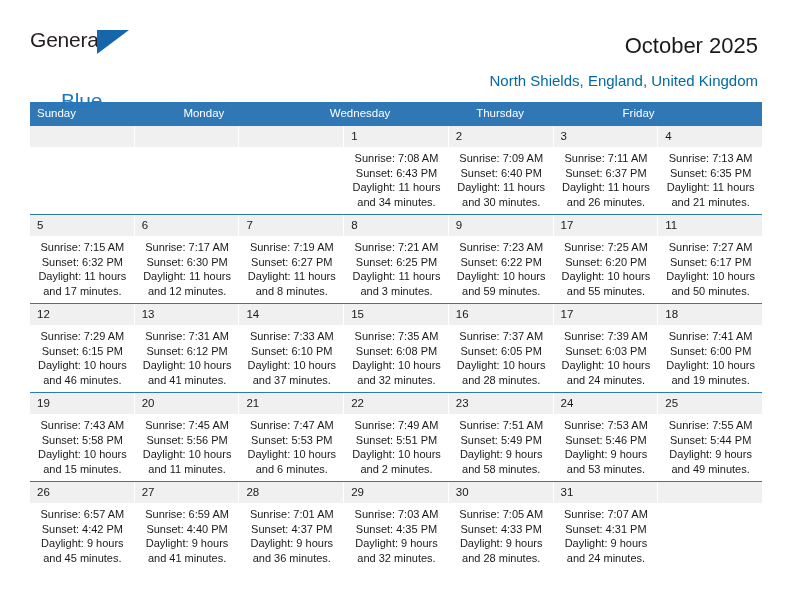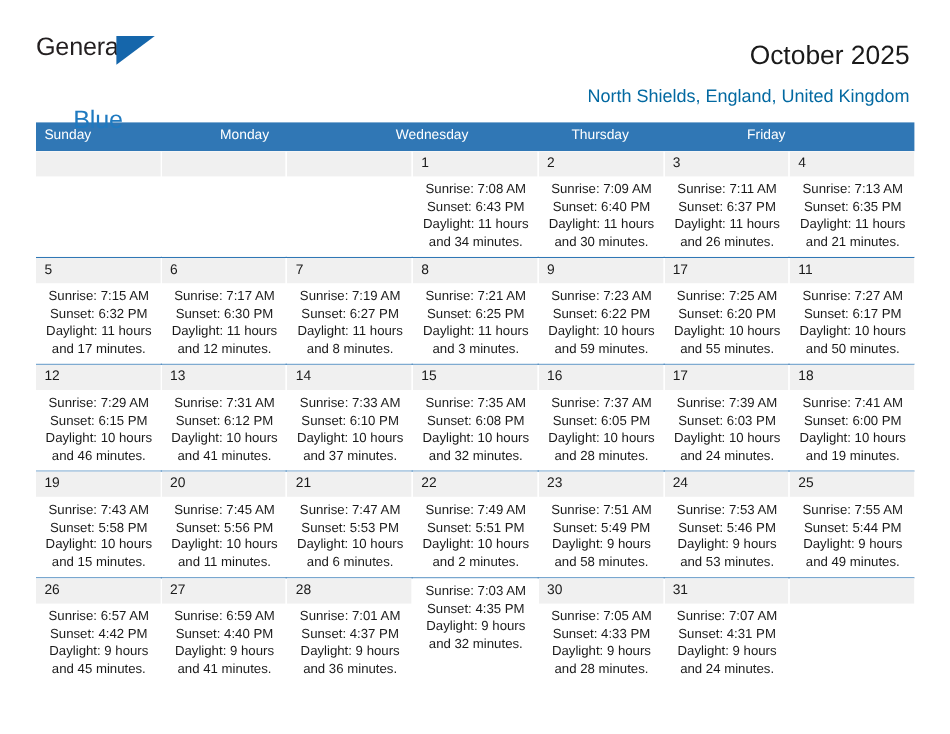--- a/index.html
+++ b/index.html
@@ -436,20 +436,21 @@
           <div class="day">
             <div class="day-num">28</div>
             <div class="day-lines">
               <div class="day-line">Sunrise: 7:01 AM</div>
               <div class="day-line">Sunset: 4:37 PM</div>
               <div class="day-line">Daylight: 9 hours</div>
               <div class="day-line">and 36 minutes.</div>
             </div>
           </div>
           <div class="day">
+            <div class="day-num">29</div>
             <div class="day-lines">
               <div class="day-line">Sunrise: 7:03 AM</div>
               <div class="day-line">Sunset: 4:35 PM</div>
               <div class="day-line">Daylight: 9 hours</div>
               <div class="day-line">and 32 minutes.</div>
             </div>
           </div>
           <div class="day">
             <div class="day-num">30</div>
             <div class="day-lines">

